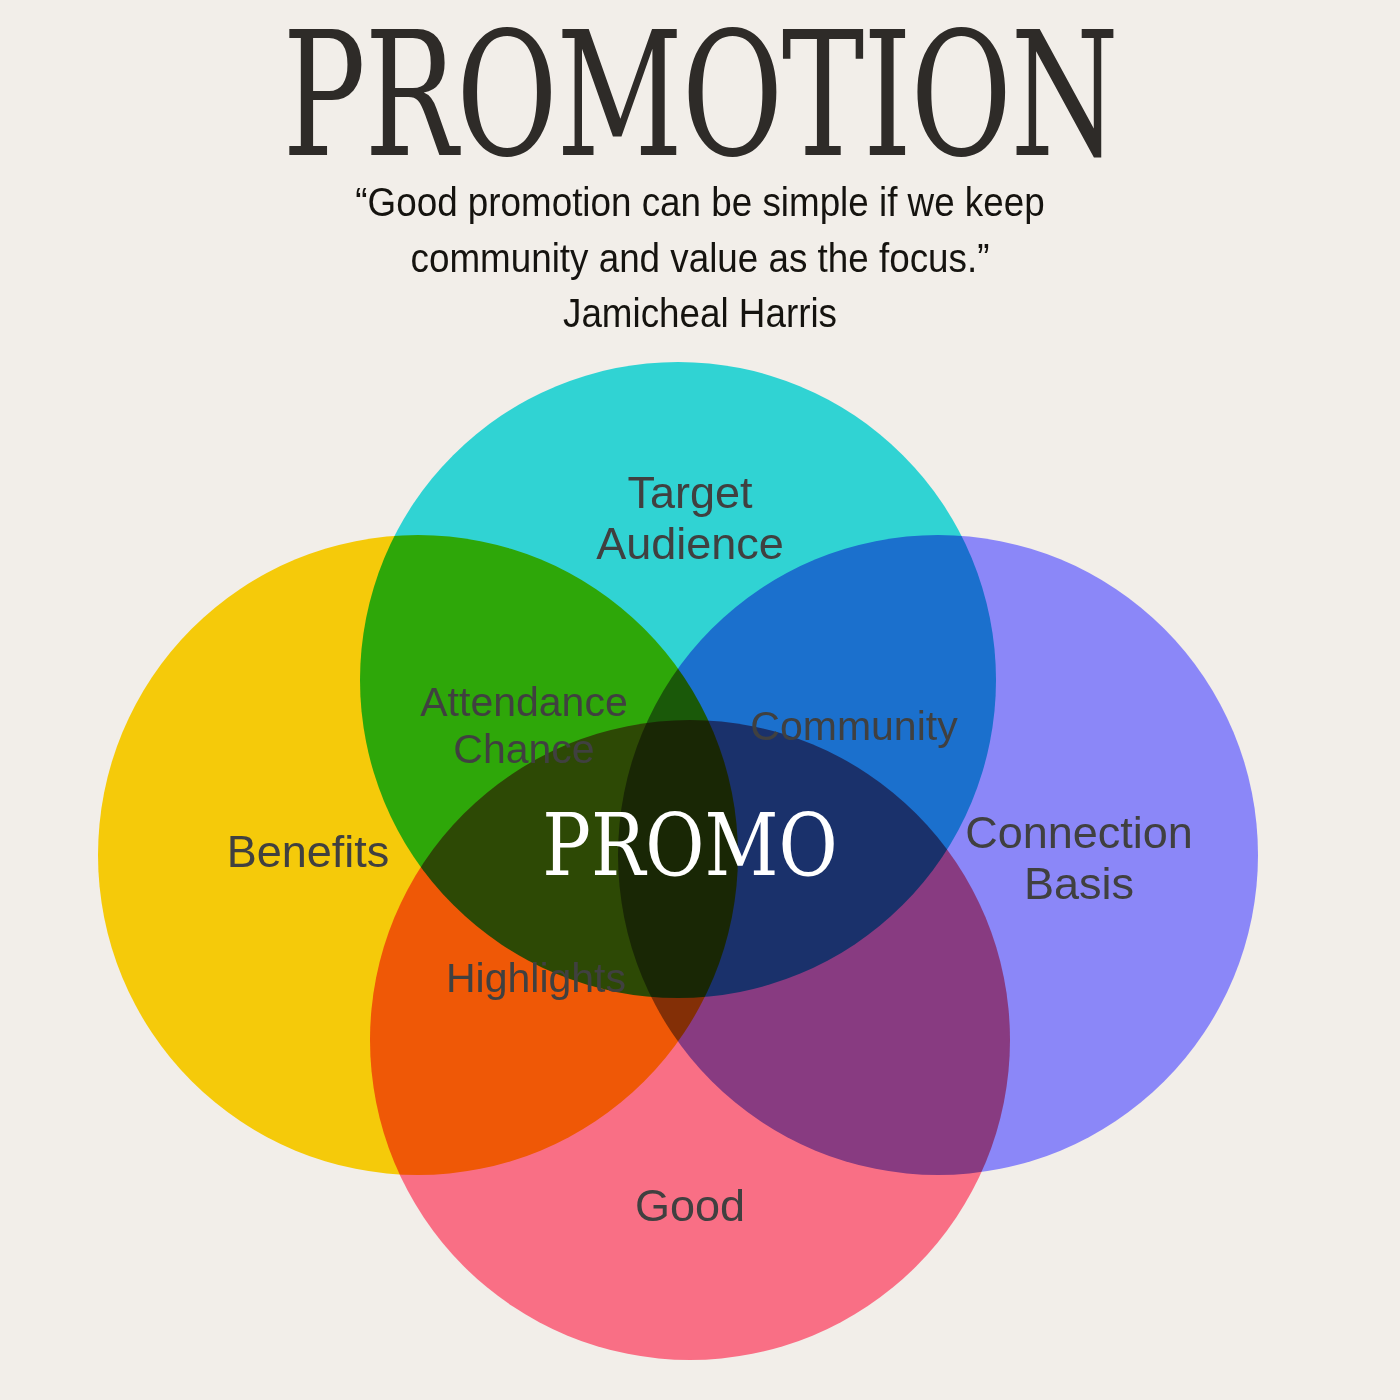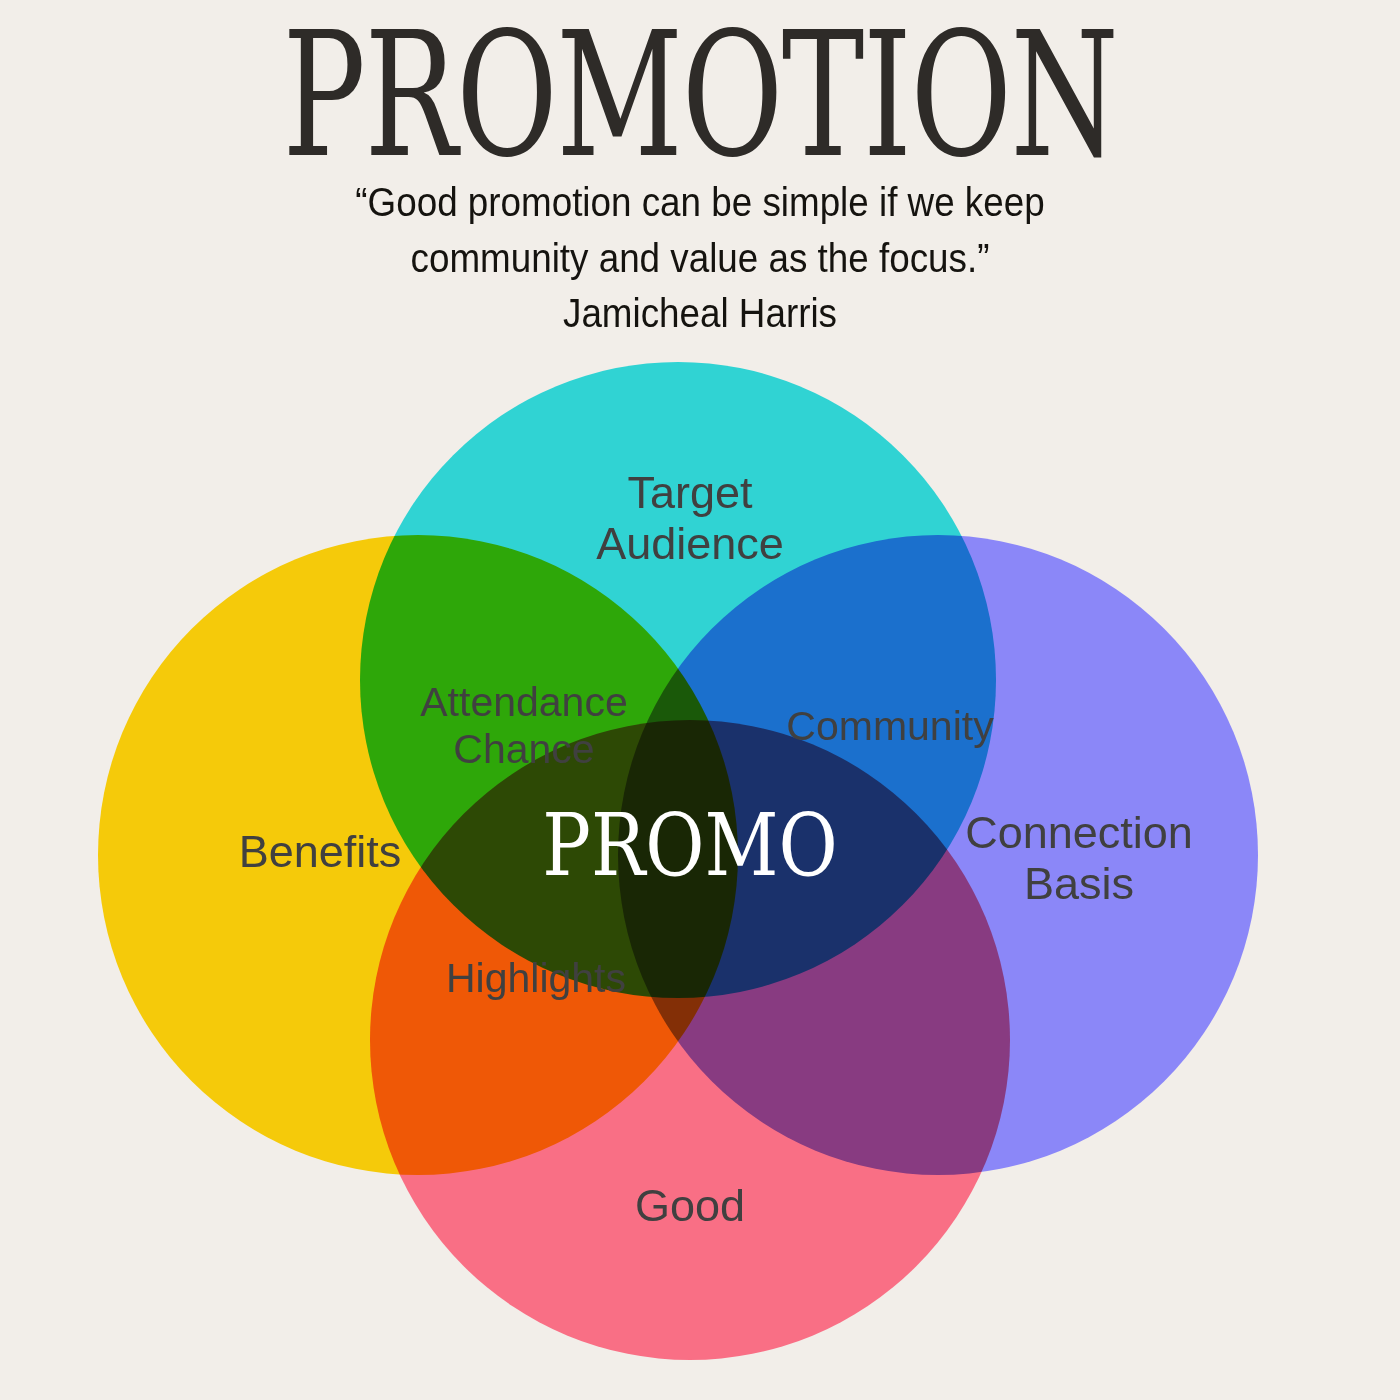--- a/index.html
+++ b/index.html
@@ -154,31 +154,31 @@
         <circle id="c-teal" cx="678" cy="680" r="318" fill="#30d3d3" style="mix-blend-mode:multiply"></circle>
       </g>
     </svg>
   </div>
 
   <div class="labels-layer">
 
     <div class="venn-label lbl-primary" style="left:690px; top:518px;">Target
 Audience</div>
 
-    <div class="venn-label lbl-primary" style="left:320px; top:852px;">Benefits</div>
+    <div class="venn-label lbl-primary" style="left:308px; top:852px;">Benefits</div>
 
     <div class="venn-label lbl-primary" style="left:1079px; top:858px;">Connection
 Basis</div>
 
     <div class="venn-label lbl-primary" style="left:690px; top:1206px;">Good</div>
 
     <div class="venn-label lbl-overlap" style="left:524px; top:726px;">Attendance
 Chance</div>
 
-    <div class="venn-label lbl-overlap" style="left:854px; top:726px;margin-left:36px;">Community</div>
+    <div class="venn-label lbl-overlap" style="left:854px; top:726px;">Community</div>
 
     <div class="venn-label lbl-overlap" style="left:536px; top:978px;">Highlights</div>
 
 
     <div class="center-label" style="left:690px; top:845px;">PROMO</div>
   </div>
 
 </div>
 
 </body></html>

